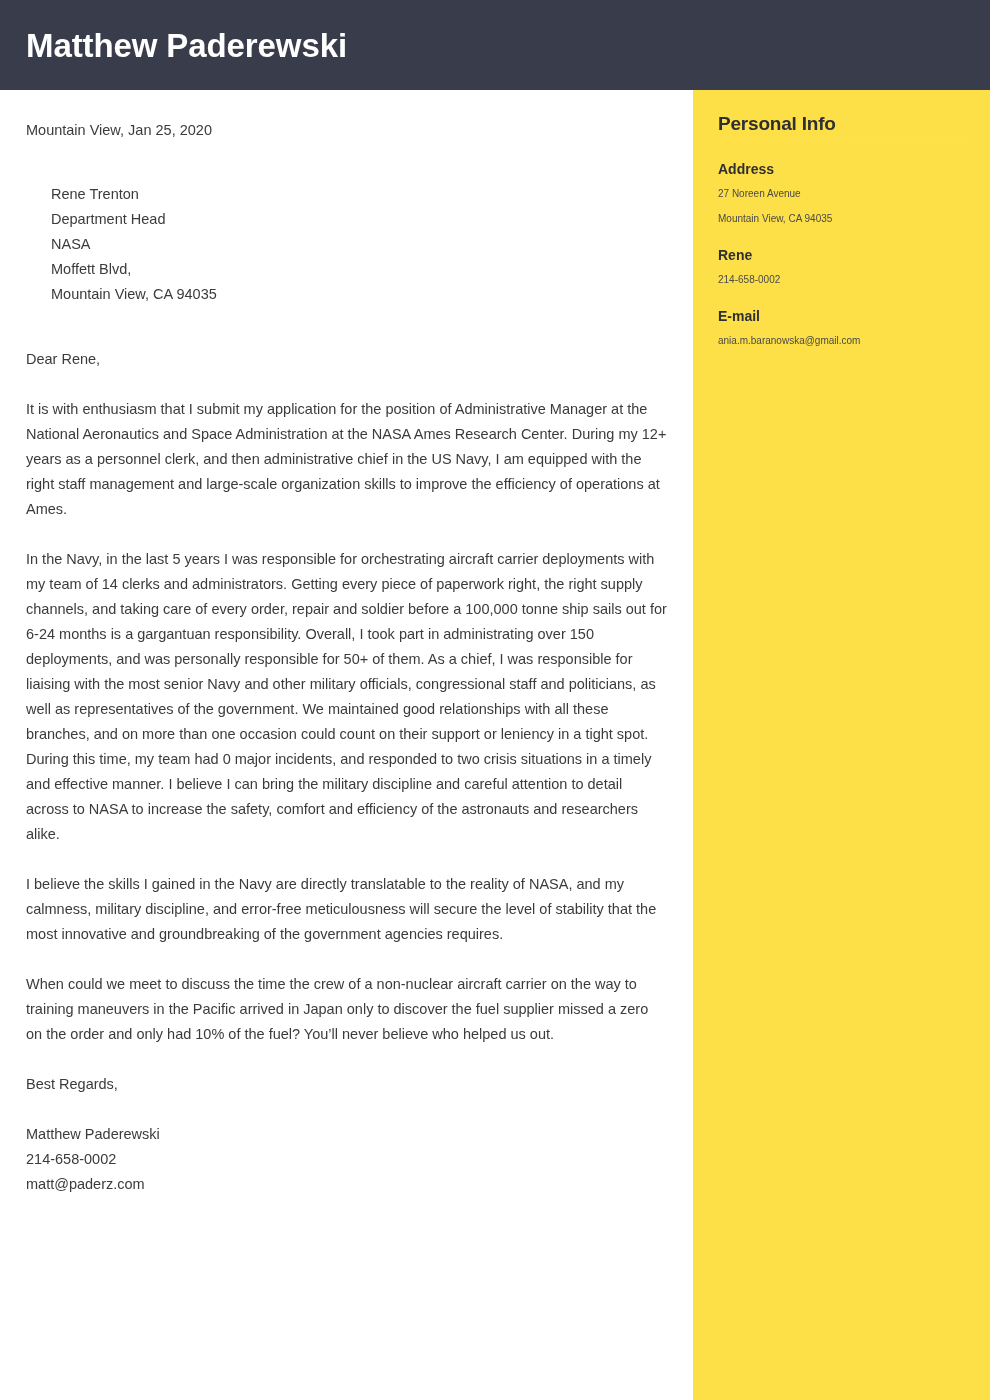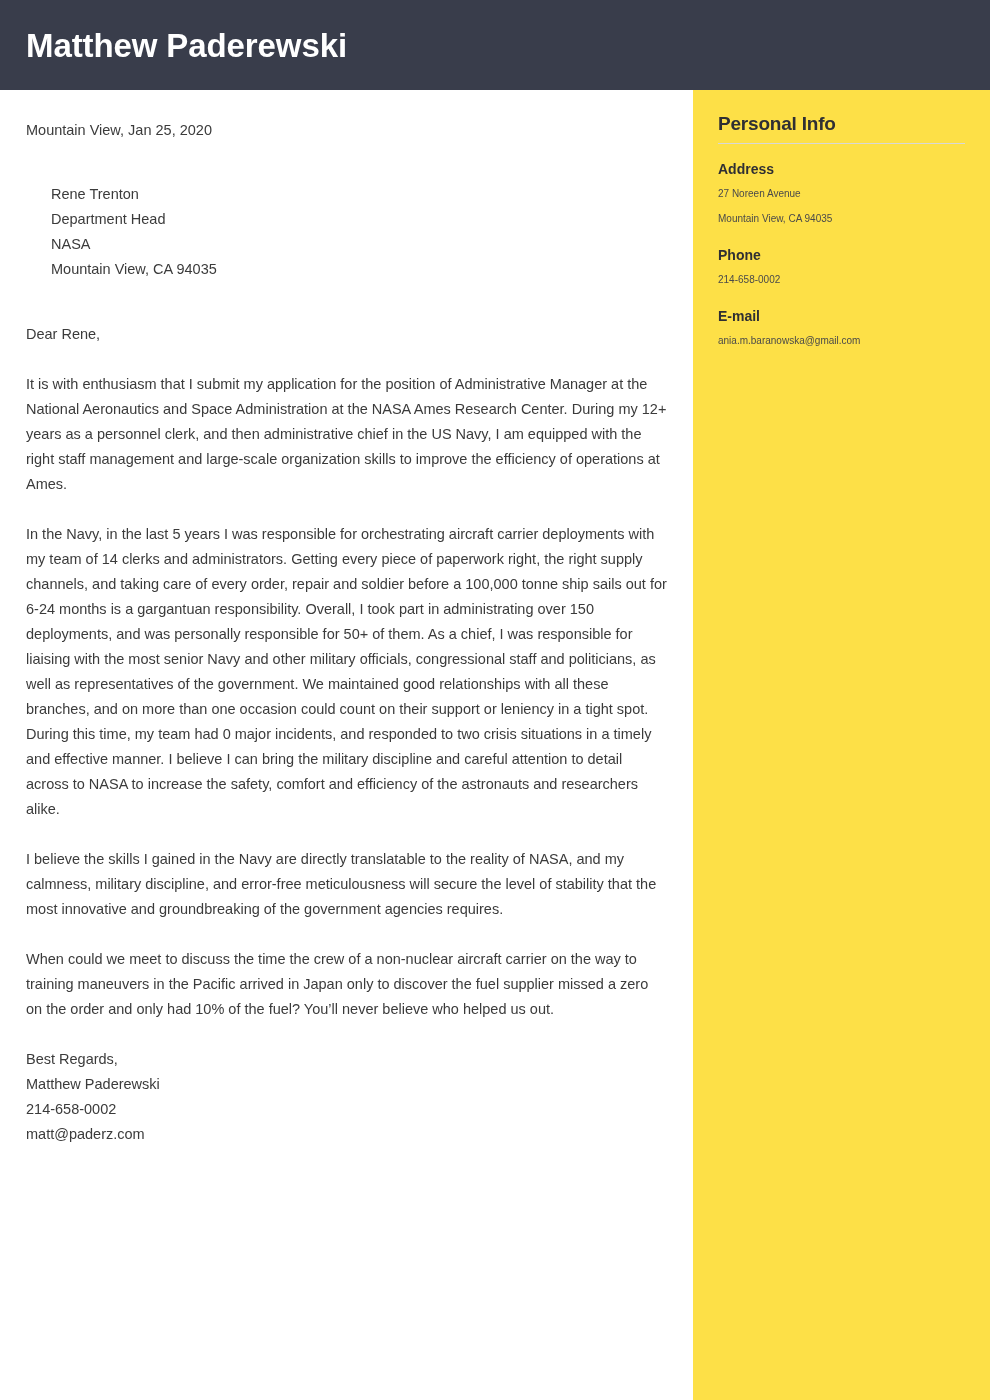--- a/index.html
+++ b/index.html
@@ -90,20 +90,21 @@
 
   .para {
     font-size: 14.5px;
     line-height: 25px;
     color: #3b3b3b;
     margin: 0 0 25px 0;
     text-align: left;
   }
 
   .signoff {
+    margin-bottom: 25px;
   }
 
   .signature-block .letter-line {
     line-height: 25px;
   }
 
   
   .sidebar-title {
     font-size: 19px;
     font-weight: bold;
@@ -149,20 +150,21 @@
     <div class="letter">
 
       <div class="date-block">
         <div class="letter-line">Mountain View, Jan 25, 2020</div>
       </div>
 
       <div class="recipient-block">
         <div class="letter-line">Rene Trenton</div>
         <div class="letter-line">Department Head</div>
         <div class="letter-line">NASA</div>
+        <div class="letter-line">Moffett Blvd,</div>
         <div class="letter-line">Mountain View, CA 94035</div>
       </div>
 
       <div class="letter-line salutation">Dear Rene,</div>
 
       <p class="para">It is with enthusiasm that I submit my application for the position of Administrative Manager at the National Aeronautics and Space Administration at the NASA Ames Research Center. During my 12+ years as a personnel clerk, and then administrative chief in the US Navy, I am equipped with the right staff management and large-scale organization skills to improve the efficiency of operations at Ames.</p>
       <p class="para">In the Navy, in the last 5 years I was responsible for orchestrating aircraft carrier deployments with my team of 14 clerks and administrators. Getting every piece of paperwork right, the right supply channels, and taking care of every order, repair and soldier before a 100,000 tonne ship sails out for 6-24 months is a gargantuan responsibility. Overall, I took part in administrating over 150 deployments, and was personally responsible for 50+ of them. As a chief, I was responsible for liaising with the most senior Navy and other military officials, congressional staff and politicians, as well as representatives of the government. We maintained good relationships with all these branches, and on more than one occasion could count on their support or leniency in a tight spot. During this time, my team had 0 major incidents, and responded to two crisis situations in a timely and effective manner. I believe I can bring the military discipline and careful attention to detail across to NASA to increase the safety, comfort and efficiency of the astronauts and researchers alike.</p>
       <p class="para">I believe the skills I gained in the Navy are directly translatable to the reality of NASA, and my calmness, military discipline, and error-free meticulousness will secure the level of stability that the most innovative and groundbreaking of the government agencies requires.</p>
       <p class="para">When could we meet to discuss the time the crew of a non-nuclear aircraft carrier on the way to training maneuvers in the Pacific arrived in Japan only to discover the fuel supplier missed a zero on the order and only had 10% of the fuel? You’ll never believe who helped us out.</p>
 
@@ -181,21 +183,21 @@
       <div class="sidebar-title">Personal Info</div>
       <div class="sidebar-rule"></div>
 
       <div class="sb-group">
         <div class="sb-label">Address</div>
         <div class="sb-value">27 Noreen Avenue</div>
         <div class="sb-value">Mountain View, CA 94035</div>
       </div>
 
       <div class="sb-group">
-        <div class="sb-label">Phone</div>
+        <div class="sb-label">Rene</div>
         <div class="sb-value">214-658-0002</div>
       </div>
 
       <div class="sb-group">
         <div class="sb-label">E-mail</div>
         <div class="sb-value">ania.m.baranowska@gmail.com</div>
       </div>
 
     </div>
 

